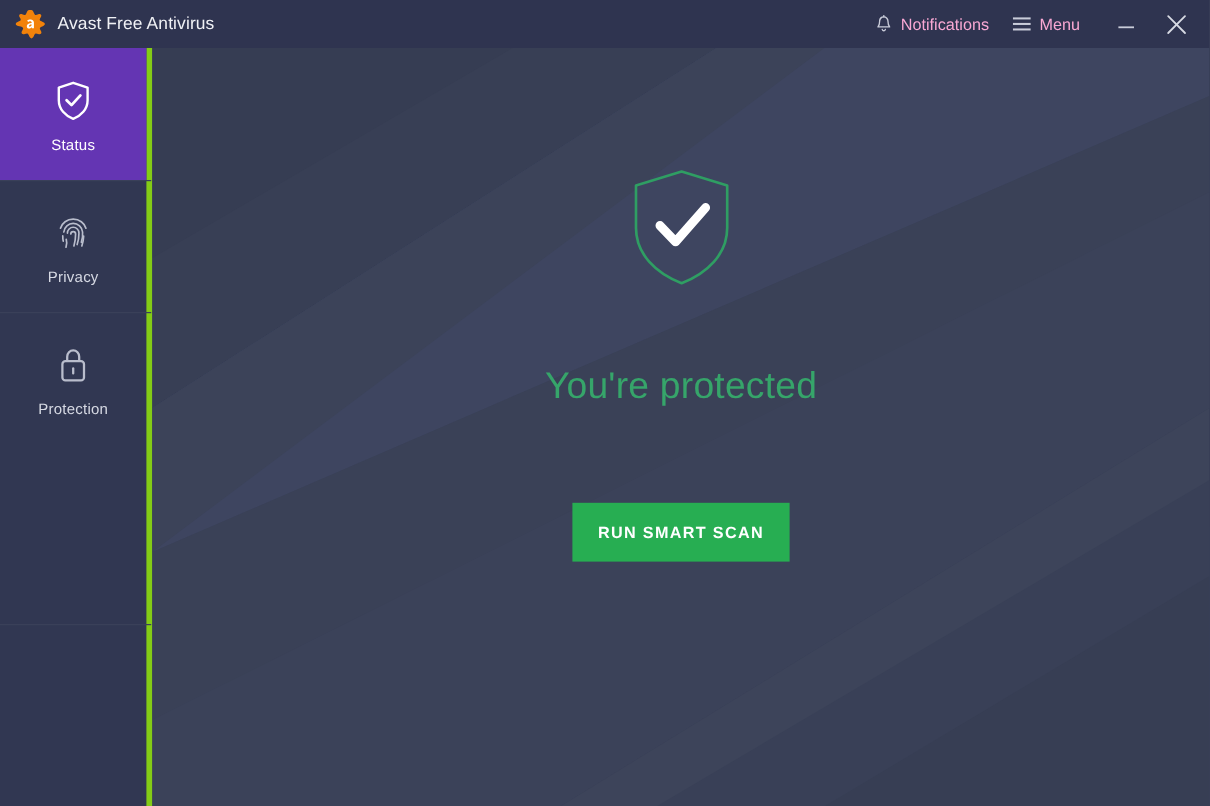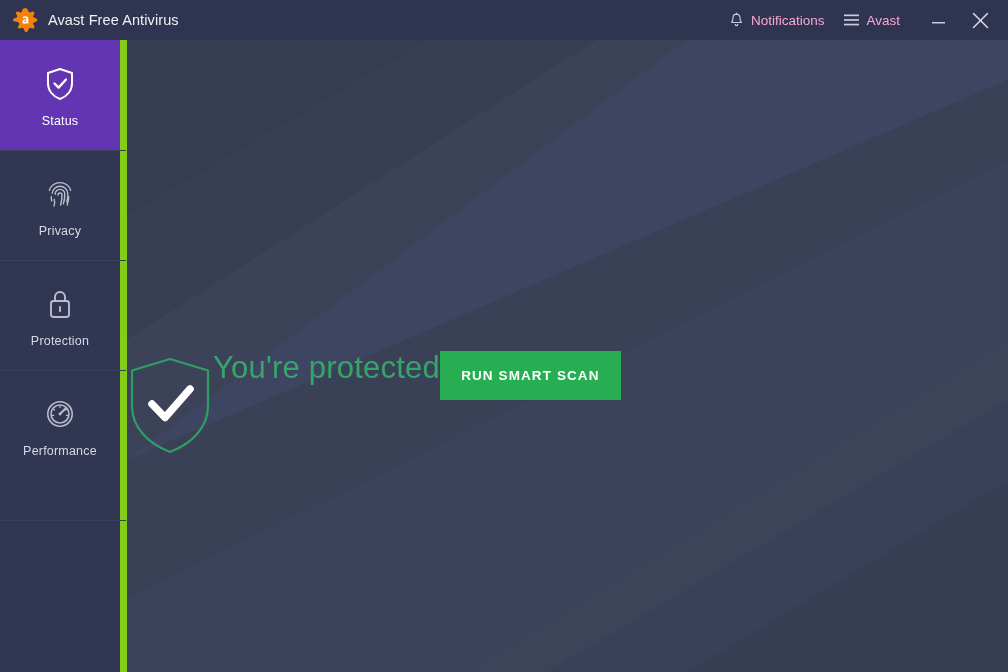--- a/index.html
+++ b/index.html
@@ -81,21 +81,21 @@
   .win-min { margin-left: 10px; }
   .win-close { margin-left: 6px; margin-right: 2px; }
 
   
   .sidebar {
     position: absolute;
     top: 40px; left: 0;
     width: 127px;
     height: 632px;
     background: #313752;
-    border-right: 7px solid #84cc16;
+    border-right: 5px solid #84cc16;
     box-sizing: border-box;
   }
   .nav-item {
     position: relative;
     height: 110px;
     display: flex;
     flex-direction: column;
     align-items: center;
     justify-content: center;
     box-sizing: border-box;
@@ -162,22 +162,23 @@
     overflow: hidden;
     background: #3b4259;
   }
   .facets { position: absolute; inset: 0; }
   .facets svg { display: block; width: 881px; height: 632px; }
 
   .content {
     position: absolute;
     inset: 0;
     display: flex;
-    flex-direction: row;
-    align-items: center;
+    flex-direction: column;
+    align-items: center;
+    gap: 44px;
   }
   .shield-wrap {
     margin-top: 100px;
     height: 100px;
     display: flex;
     align-items: center;
     justify-content: center;
   }
   .shield-wrap svg { display: block; }
   .headline {
@@ -237,21 +238,21 @@
       </div>
 
       <div class="tb-item">
         <span>
           <svg width="15" height="12" viewBox="0 0 15 12">
             <rect x="0" y="0.5" width="15" height="1.7" fill="#c9ccd9"></rect>
             <rect x="0" y="5.1" width="15" height="1.7" fill="#c9ccd9"></rect>
             <rect x="0" y="9.7" width="15" height="1.7" fill="#c9ccd9"></rect>
           </svg>
         </span>
-        <span class="tb-label">Avast</span>
+        <span class="tb-label">Menu</span>
       </div>
 
       <div class="winbtn win-min">
         <span>
           <svg width="15" height="12" viewBox="0 0 15 12">
             <rect x="1" y="8" width="13" height="1.5" fill="#c9ccd9"></rect>
           </svg>
         </span>
       </div>
 
@@ -298,32 +299,20 @@
       <span class="nav-icon">
         <svg width="28" height="34" viewBox="0 0 28 34" fill="none" stroke="currentColor" stroke-width="1.9">
           <rect x="5" y="14" width="18" height="16" rx="2.5"></rect>
           <path d="M9 14 V10.2 C9 7.3 11.2 5 14 5 C16.8 5 19 7.3 19 10.2 V14"></path>
           <path d="M14 20 V24.2" stroke-linecap="round"></path>
         </svg>
       </span>
       <span class="nav-label">Protection</span>
     </div>
 
-    <div class="nav-item">
-      <span class="nav-icon">
-        <svg width="32" height="34" viewBox="0 0 32 34" fill="none" stroke="currentColor" stroke-width="1.6">
-          <circle cx="16" cy="17" r="12.2"></circle>
-          <circle cx="16" cy="17" r="9"></circle>
-          <path d="M16 17 L21.2 11.8" stroke-width="2" stroke-linecap="round"></path>
-          <circle cx="16" cy="17" r="1.4" fill="currentColor" stroke="none"></circle>
-          <path d="M9.6 12.1 l.9 .9M16 9.2 v1.3M22.4 12.1 l-.9 .9M8.3 18.4 h1.3M22.4 18.4 h1.3" stroke-width="1.2" stroke-linecap="round"></path>
-        </svg>
-      </span>
-      <span class="nav-label">Performance</span>
-    </div>
 
     <div class="nav-divider-bottom"></div>
 
 
   </div>
 
   <div class="main">
 
     <div class="facets">
       <svg viewBox="0 0 881 632" preserveAspectRatio="none">

